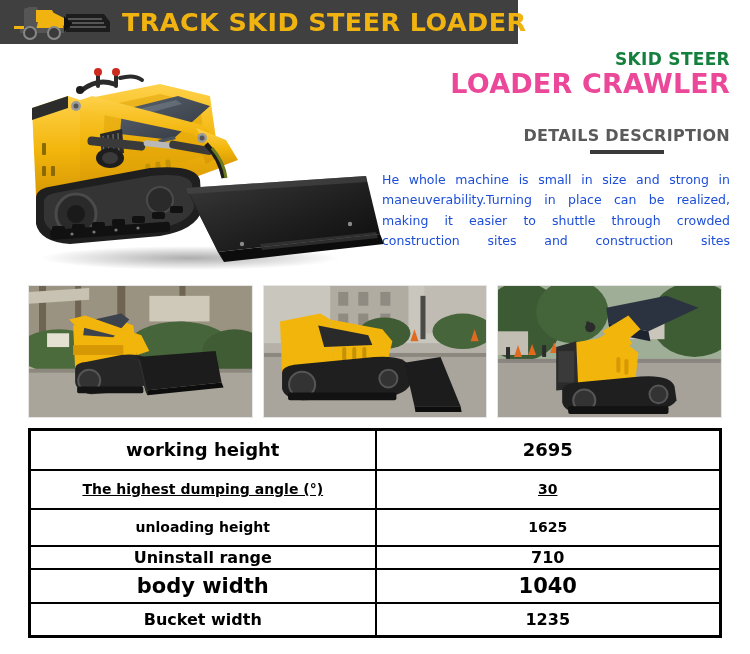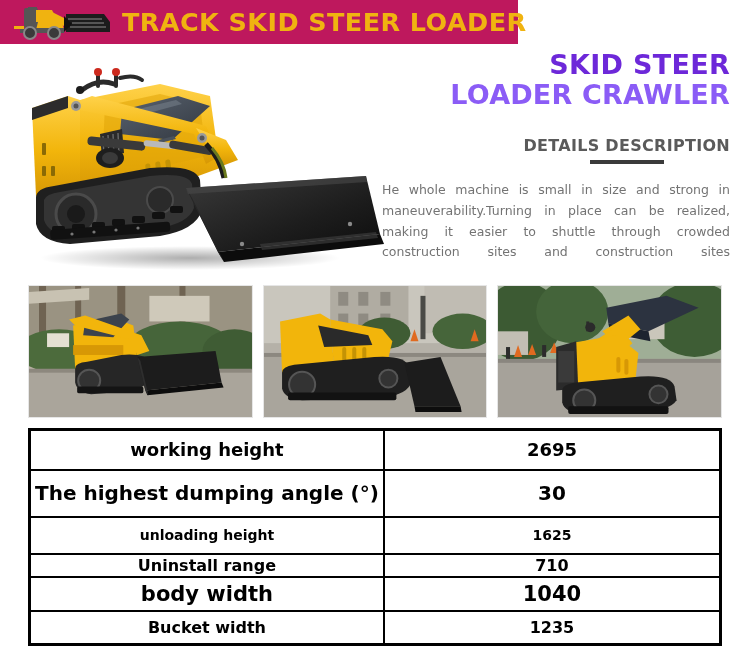--- a/index.html
+++ b/index.html
@@ -7,49 +7,49 @@
     width:750px; height:654px;
     background:#ffffff;
     font-family:"Liberation Sans", sans-serif;
     overflow:hidden;
   }
   .page{ position:relative; width:750px; height:654px; background:#fff; }
 
   
   .header-bar{
     position:absolute; left:0; top:0; width:518px; height:44px;
-    background:#be185d; display:flex; align-items:center;
+    background:#404040; display:flex; align-items:center;
   }
   .logo-icon{ width:112px; height:40px; margin-left:6px; flex:0 0 auto; display:block; }
   .header-title{
     color:#F0B310; font-size:25px; font-weight:bold; letter-spacing:.4px;
     font-family:"DejaVu Sans", sans-serif; white-space:nowrap;
     transform:scaleX(1.02); transform-origin:left center; margin-left:4px;
   }
 
   
   .right-col{ position:absolute; left:382px; top:50px; width:348px; text-align:right; }
   .headline-1{
-    color:#6d28d9; font-size:27px; font-weight:bold; line-height:1.08;
+    color:#15803d; font-size:17px; font-weight:bold; line-height:1.08;
     font-family:"DejaVu Sans", sans-serif; letter-spacing:.3px;
   }
   .headline-2{
-    color:#8b5cf6; font-size:27px; font-weight:bold; line-height:1.12;
+    color:#ec4899; font-size:27px; font-weight:bold; line-height:1.12;
     font-family:"DejaVu Sans", sans-serif; letter-spacing:.2px; margin-top:1px;
   }
   .sub-head{
     color:#5a5a5a; font-size:16px; font-weight:bold; margin-top:26px;
     font-family:"DejaVu Sans", sans-serif; letter-spacing:.3px;
   }
   .sub-rule{
     width:74px; height:4px; background:#3a3a3a;
     margin:5px 0 0 auto; margin-right:66px;
   }
   .desc{
-    margin-top:16px; font-size:12.5px; line-height:1.65; color:#737373;
+    margin-top:16px; font-size:12.5px; line-height:1.65; color:#1d4ed8;
     text-align:justify; font-family:"DejaVu Sans", sans-serif;
   }
   .desc::after{ content:""; display:inline-block; width:100%; }
 
   
   .hero{ position:absolute; left:10px; top:48px; width:420px; height:230px; }
   .hero svg{ width:100%; height:100%; display:block; }
 
   
   .thumbs{
@@ -65,21 +65,21 @@
     position:absolute; left:28px; top:428px; width:694px;
     border-collapse:collapse; border:3px solid #000; background:#fff;padding-left:16px;
   }
   .spec-table td{
     border:2px solid #000; text-align:center; color:#000;
     font-family:"DejaVu Sans", sans-serif; font-weight:bold;
     padding:0 4px; white-space:nowrap;
   }
   .spec-table td.k{ width:346px; }
   .spec-table tr.r0 td{ height:40px; font-size:18px; }
-  .spec-table tr.r1 td{ height:47px; font-size:20px; }
+  .spec-table tr.r1 td{ height:39px; font-size:14px;text-decoration:underline; }
   .spec-table tr.r2 td{ height:37px; font-size:14px; }
   .spec-table tr.r3 td{ height:23px; font-size:16px; }
   .spec-table tr.r4 td{ height:34px; font-size:21px; }
   .spec-table tr.r5 td{ height:34px; font-size:16px; }
 </style>
 </head>
 <body>
 
 <div class="page">
 

